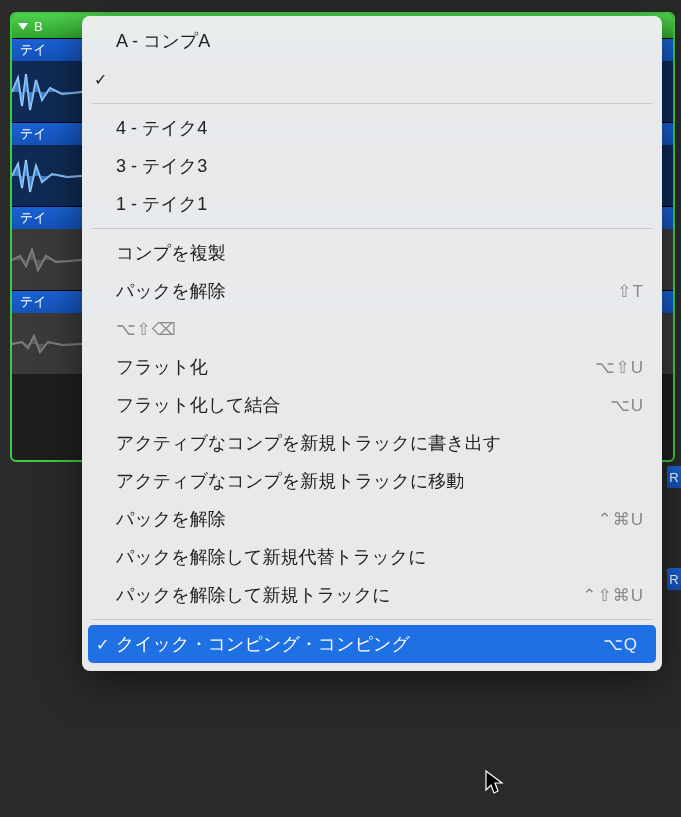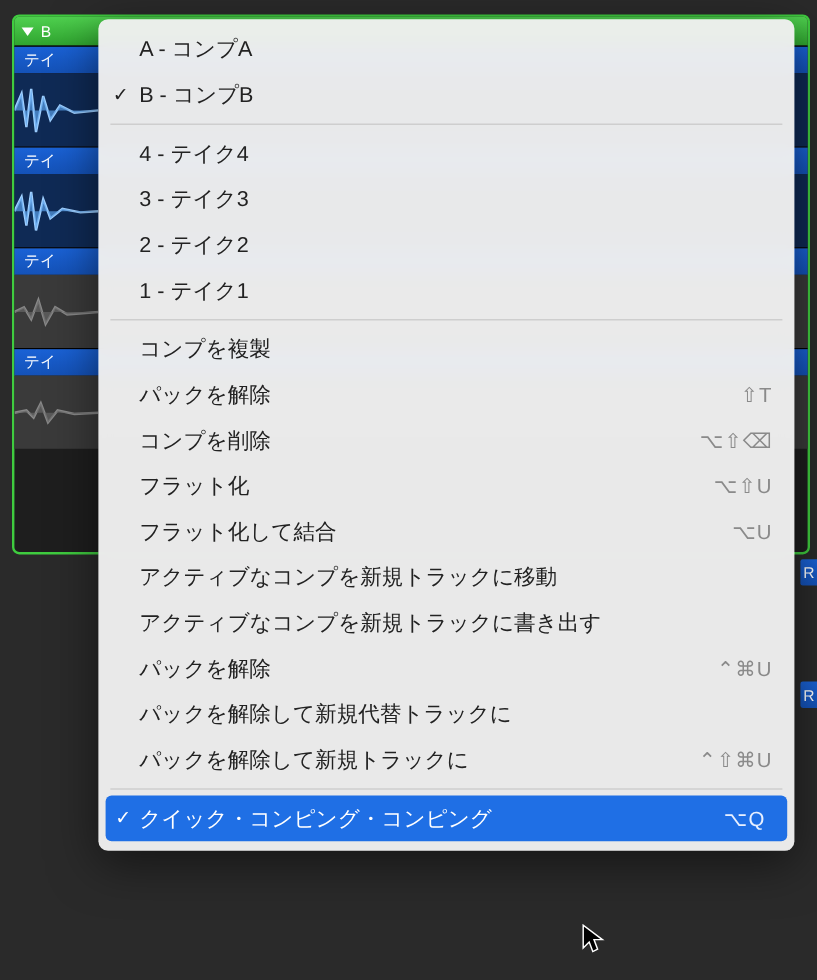--- a/index.html
+++ b/index.html
@@ -201,64 +201,59 @@
     <span>R</span>
   </div>
 
 <div class="menu">
 
   <div class="menu-item">
     <span class="label">A - コンプA</span>
   </div>
   <div class="menu-item">
     <span class="check">✓</span>
-    <span class="label">B - コンプB</span>
   </div>
 
   <div class="sep"></div>
 
   <div class="menu-item">
     <span class="label">4 - テイク4</span>
   </div>
   <div class="menu-item">
     <span class="label">3 - テイク3</span>
-  </div>
-  <div class="menu-item">
-    <span class="label">2 - テイク2</span>
   </div>
   <div class="menu-item">
     <span class="label">1 - テイク1</span>
   </div>
 
   <div class="sep"></div>
 
   <div class="menu-item">
     <span class="label">コンプを複製</span>
   </div>
   <div class="menu-item">
     <span class="label">パックを解除</span>
     <span class="shortcut">⇧T</span>
   </div>
   <div class="menu-item">
-    <span class="label">コンプを削除</span>
     <span class="shortcut">⌥⇧⌫</span>
   </div>
   <div class="menu-item">
     <span class="label">フラット化</span>
     <span class="shortcut">⌥⇧U</span>
   </div>
   <div class="menu-item">
     <span class="label">フラット化して結合</span>
     <span class="shortcut">⌥U</span>
   </div>
   <div class="menu-item">
+    <span class="label">アクティブなコンプを新規トラックに書き出す</span>
+  </div>
+  <div class="menu-item">
     <span class="label">アクティブなコンプを新規トラックに移動</span>
-  </div>
-  <div class="menu-item">
-    <span class="label">アクティブなコンプを新規トラックに書き出す</span>
   </div>
   <div class="menu-item">
     <span class="label">パックを解除</span>
     <span class="shortcut">⌃⌘U</span>
   </div>
   <div class="menu-item">
     <span class="label">パックを解除して新規代替トラックに</span>
   </div>
   <div class="menu-item">
     <span class="label">パックを解除して新規トラックに</span>

